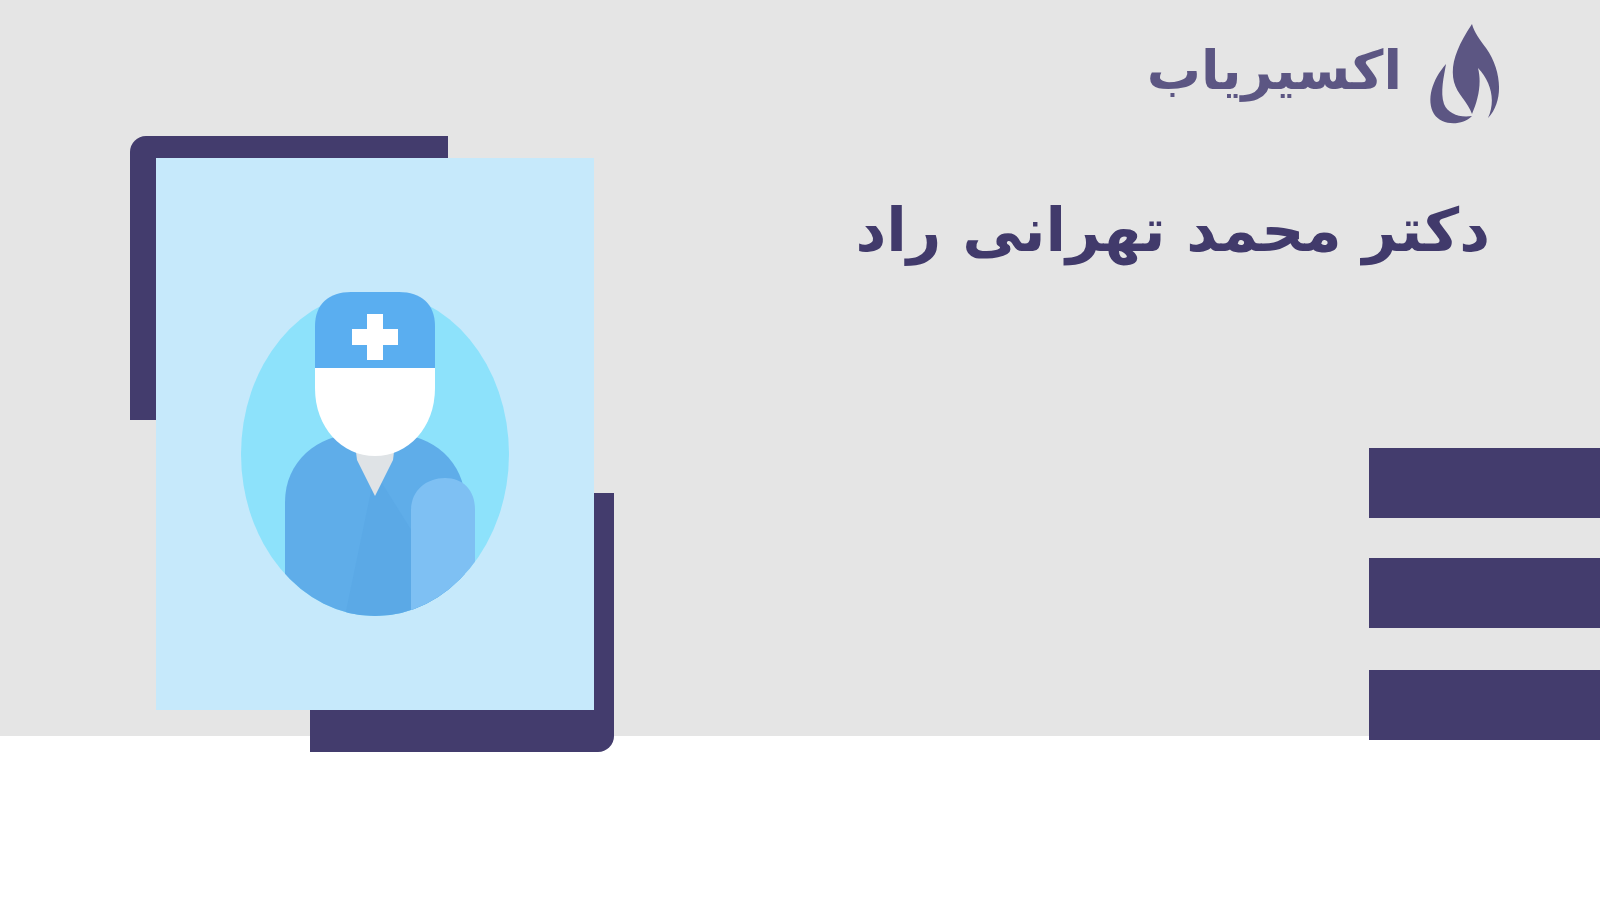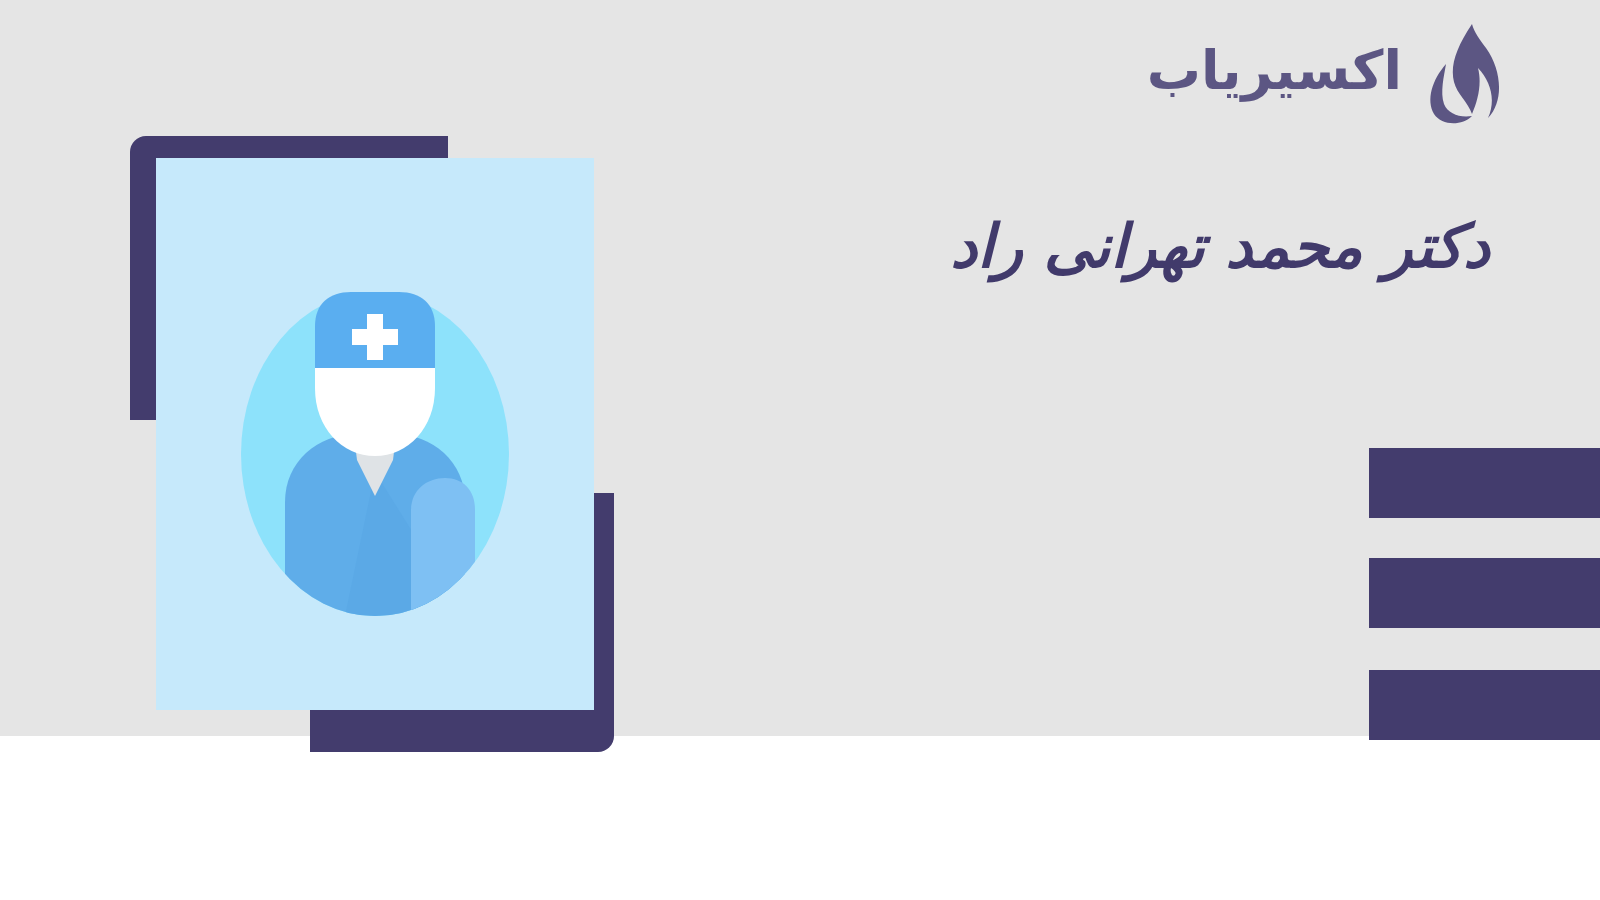--- a/index.html
+++ b/index.html
@@ -45,26 +45,25 @@
     color: #5c5683;
     letter-spacing: 1px;
     line-height: 1;
     white-space: nowrap;
     padding-bottom: 6px;
   }
 
   
   .headline {
     position: absolute;
-    top: 212px;
+    top: 196px;
     right: 110px;
     width: 760px;
     text-align: right;
     direction: rtl;
-    font-style: italic;
   }
   .doctor-name {
     font-family: "DejaVu Sans", "Liberation Sans", sans-serif;
     font-size: 60px;
     font-weight: 700;
     color: #413a6b;
     line-height: 1.15;
     margin: 0;
     white-space: nowrap;
   }

